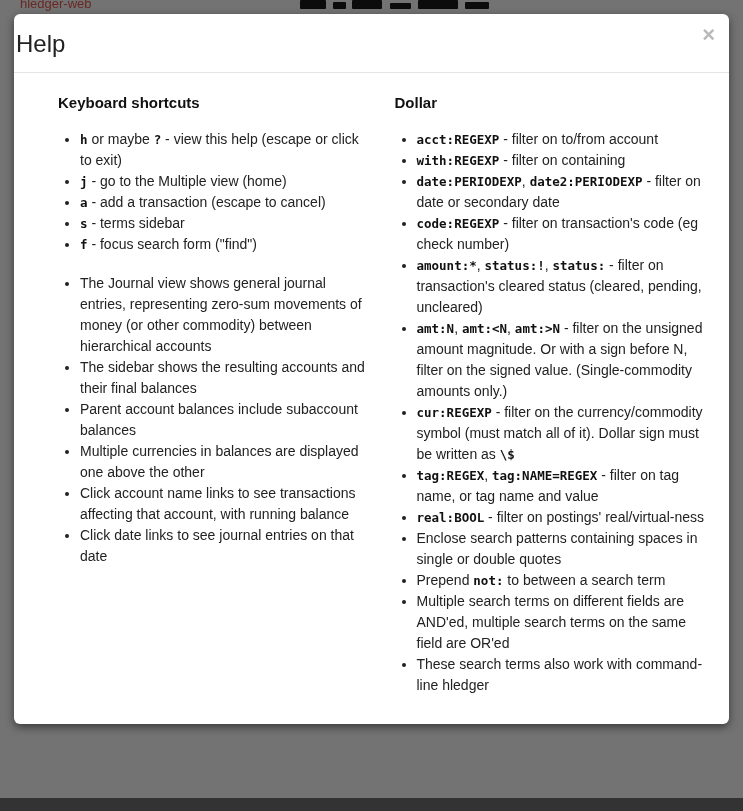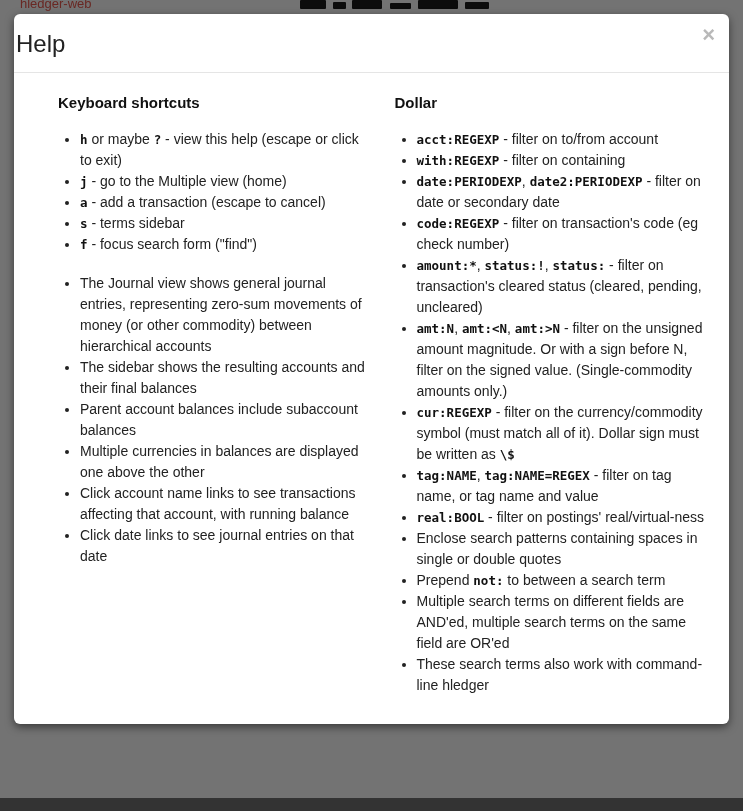--- a/index.html
+++ b/index.html
@@ -108,21 +108,21 @@
     <div class="col">
       <h2 class="section-heading">Dollar</h2>
       <ul class="help-list">
           <li><code>acct:REGEXP</code><span> - filter on to/from account</span></li>
           <li><code>with:REGEXP</code><span> - filter on containing</span></li>
           <li><code>date:PERIODEXP</code><span>, </span><code>date2:PERIODEXP</code><span> - filter on date or secondary date</span></li>
           <li><code>code:REGEXP</code><span> - filter on transaction's code (eg check number)</span></li>
           <li><code>amount:*</code><span>, </span><code>status:!</code><span>, </span><code>status:</code><span> - filter on transaction's cleared status (cleared, pending, uncleared)</span></li>
           <li><code>amt:N</code><span>, </span><code>amt:&lt;N</code><span>, </span><code>amt:&gt;N</code><span> - filter on the unsigned amount magnitude. Or with a sign before N, filter on the signed value. (Single-commodity amounts only.)</span></li>
           <li><code>cur:REGEXP</code><span> - filter on the currency/commodity symbol (must match all of it). Dollar sign must be written as </span><code>\$</code></li>
-          <li><code>tag:NAME</code><span>, </span><code>tag:NAME=REGEX</code><span> - filter on tag name, or tag name and value</span></li>
+          <li><code>tag:REGEX</code><span>, </span><code>tag:NAME=REGEX</code><span> - filter on tag name, or tag name and value</span></li>
           <li><code>real:BOOL</code><span> - filter on postings' real/virtual-ness</span></li>
           <li><span>Enclose search patterns containing spaces in single or double quotes</span></li>
           <li><span>Prepend </span><code>not:</code><span> to between a search term</span></li>
           <li><span>Multiple search terms on different fields are AND'ed, multiple search terms on the same field are OR'ed</span></li>
           <li><span>These search terms also work with command-line hledger</span></li>
         </ul>
     </div>
   </div>
 </div>
 

